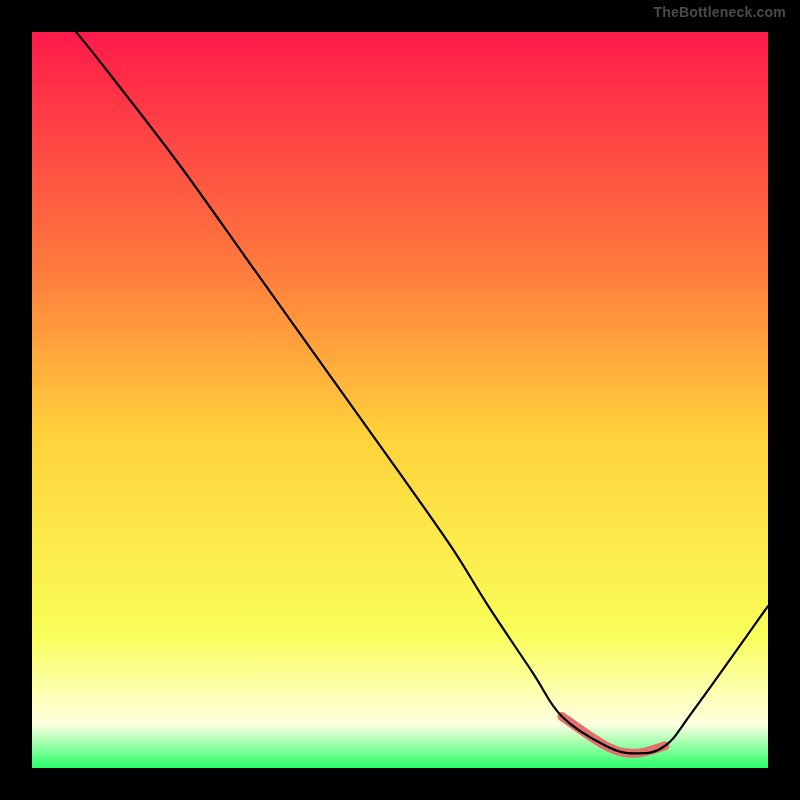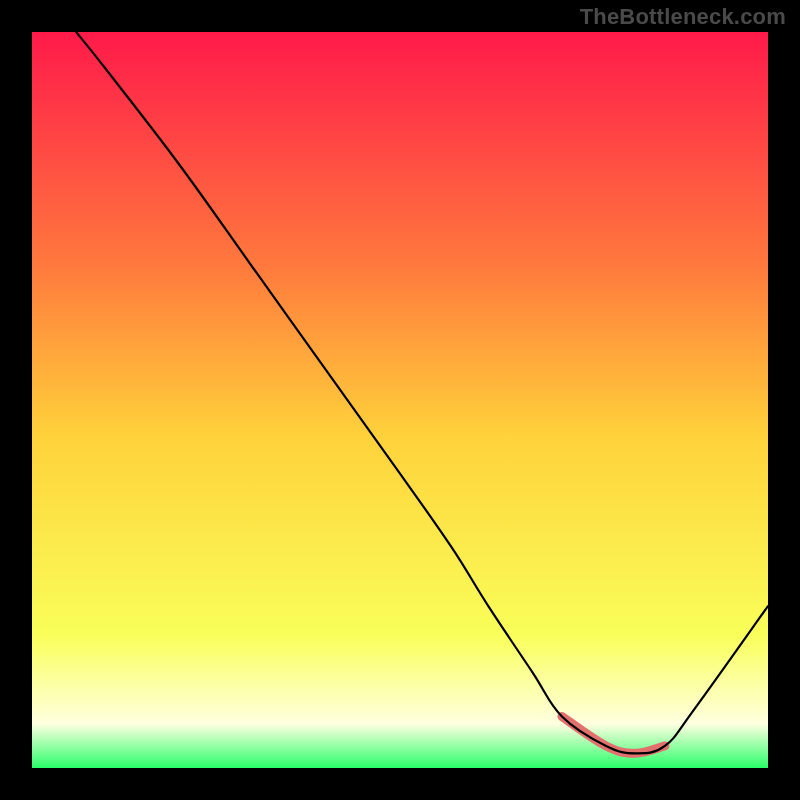--- a/index.html
+++ b/index.html
@@ -14,21 +14,21 @@
     position: relative;
     width: 800px;
     height: 800px;
     background: #000;
   }
   .watermark {
     position: absolute;
     top: 4px;
     right: 14px;
     font-family: Arial, Helvetica, sans-serif;
-    font-size: 22px;
+    font-size: 14px;
     font-weight: 600;
     color: #4a4a4a;
     letter-spacing: 0.2px;
     z-index: 3;
   }
   svg.plot {
     position: absolute;
     left: 32px;
     top: 32px;
     width: 736px;

